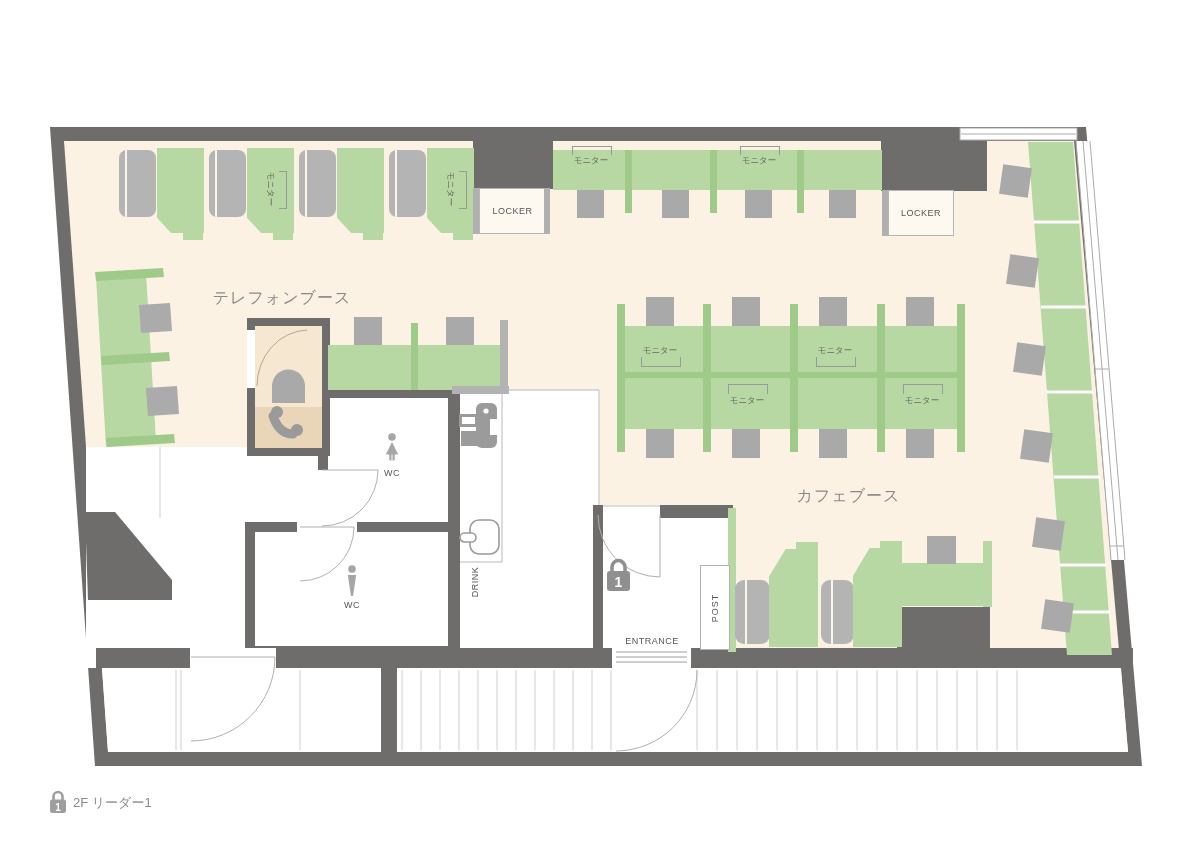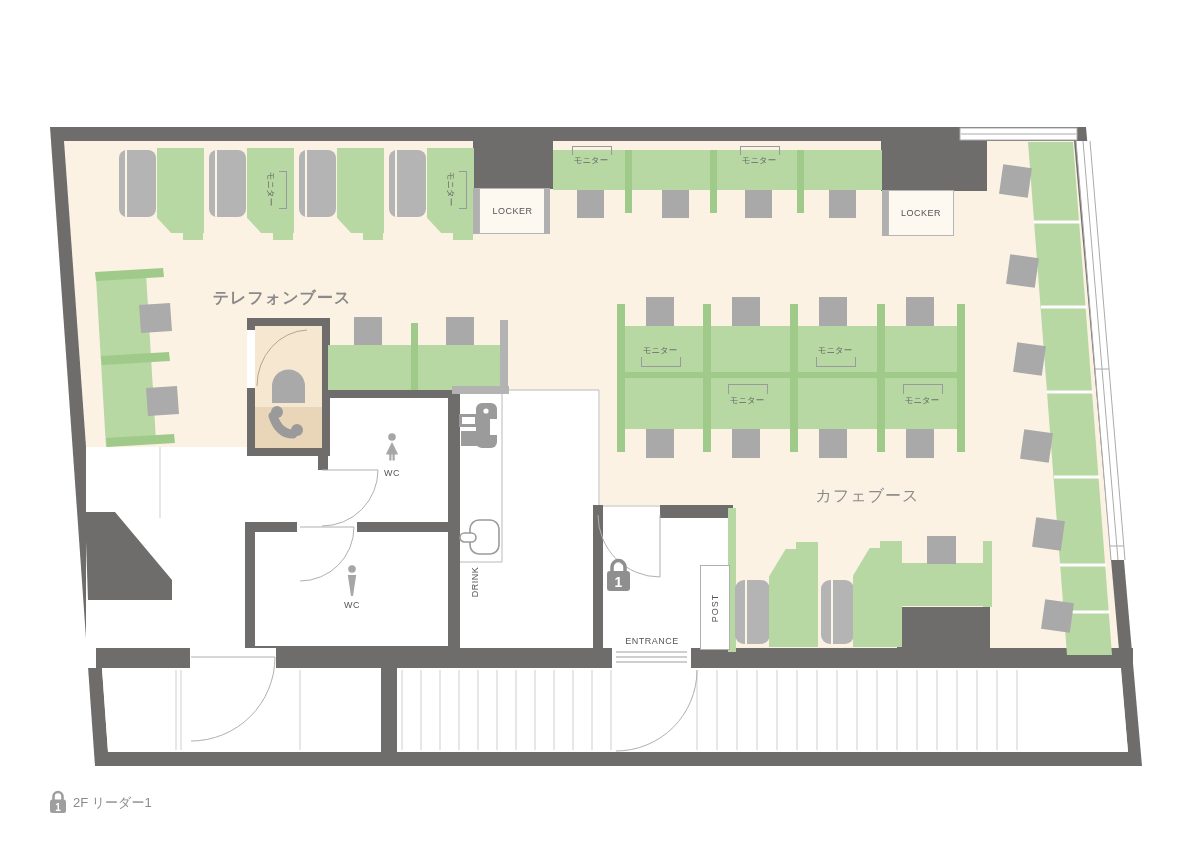--- a/index.html
+++ b/index.html
@@ -259,22 +259,22 @@
 <div class="stub" style="left:473px;top:188px;width:6px;height:46px;"></div>
 <div class="locker" style="left:479px;top:188px;width:65px;height:44px;">
       <span>LOCKER</span>
     </div>
 <div class="stub" style="left:544px;top:188px;width:6px;height:46px;"></div>
 <div class="stub" style="left:882px;top:190px;width:6px;height:46px;"></div>
 <div class="locker" style="left:888px;top:190px;width:64px;height:44px;">
       <span>LOCKER</span>
     </div>
 
-<div class="area-label" style="left:207px;top:288px;width:150px;font-weight:bold;">テレフォンブース</div>
-<div class="area-label" style="left:790px;top:486px;width:155px;">カフェブース</div>
+<div class="area-label" style="left:207px;top:288px;width:150px;">テレフォンブース</div>
+<div class="area-label" style="left:771px;top:486px;width:155px;">カフェブース</div>
 
 <div class="abs green" style="left:328px;top:345px;width:172px;height:45px;"></div>
 <div class="abs dgreen" style="left:411px;top:323px;width:7px;height:67px;"></div>
 <div class="chair" style="left:354px;top:317px;width:28px;height:28px;"></div>
 <div class="chair" style="left:446px;top:317px;width:28px;height:28px;"></div>
 <div class="partition" style="left:500px;top:320px;width:8px;height:74px;"></div>
 <div class="partition" style="left:452px;top:386px;width:57px;height:8px;"></div>
 
 <div class="abs green" style="left:617px;top:326px;width:348px;height:103px;"></div>
 <div class="abs dgreen" style="left:617px;top:372px;width:348px;height:6px;"></div>

